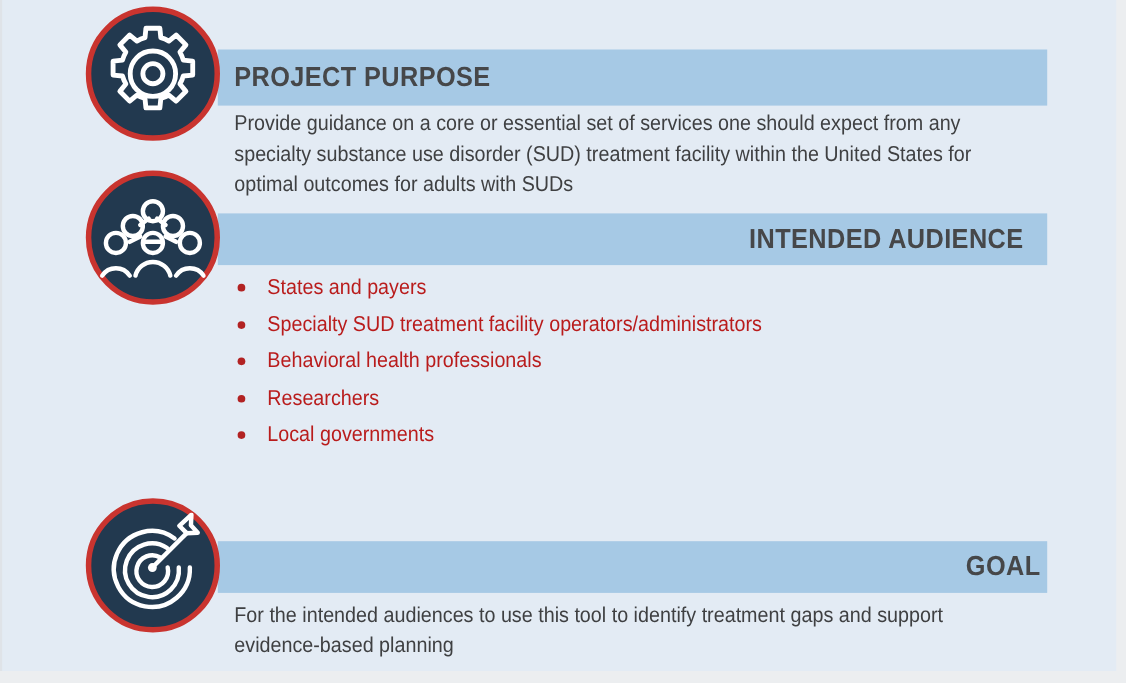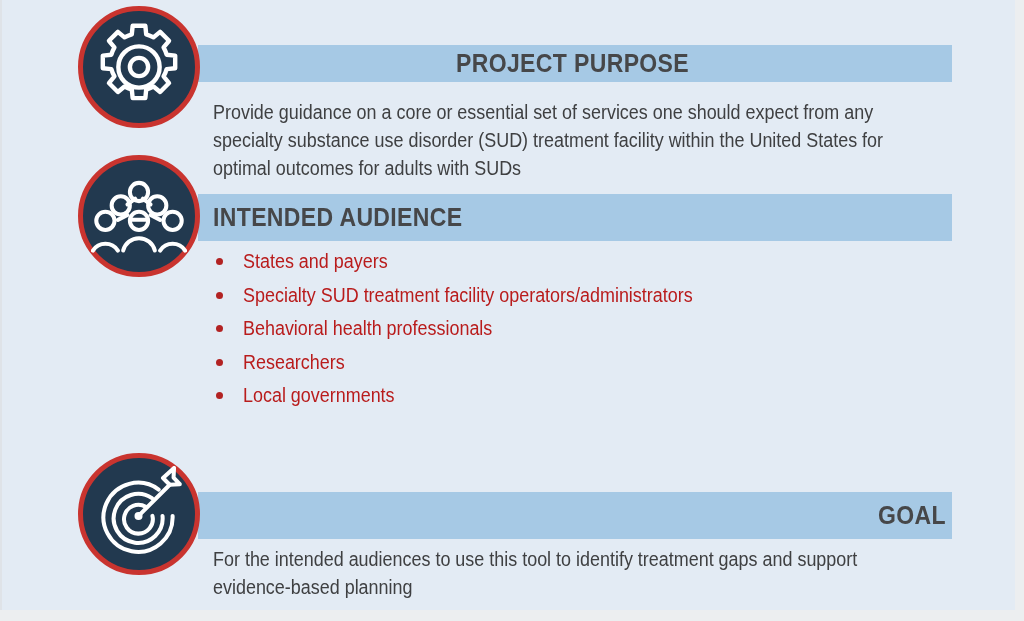--- a/index.html
+++ b/index.html
@@ -41,22 +41,22 @@
     font-family: "Liberation Sans", sans-serif;
     font-size: 25px;
     font-weight: bold;
     letter-spacing: 0.4px;
     color: #464749;
     white-space: nowrap;
     transform: scaleX(0.92);
     transform-origin: left center;
   }
 
-  #bar-purpose  { top: 45px;  height: 37px; justify-content: center; }
-  #bar-audience { top: 194px; height: 47px; }
+  #bar-purpose  { top: 45px;  height: 51px; }
+  #bar-audience { top: 194px; height: 47px; justify-content: flex-end; }
   #bar-goal     { top: 492px; height: 47px; justify-content: flex-end; }
 
   
   .body-text {
     position: absolute;
     left: 211px;
     width: 730px;
     font-family: "Liberation Sans", sans-serif;
     font-size: 19.5px;
     line-height: 28px;

